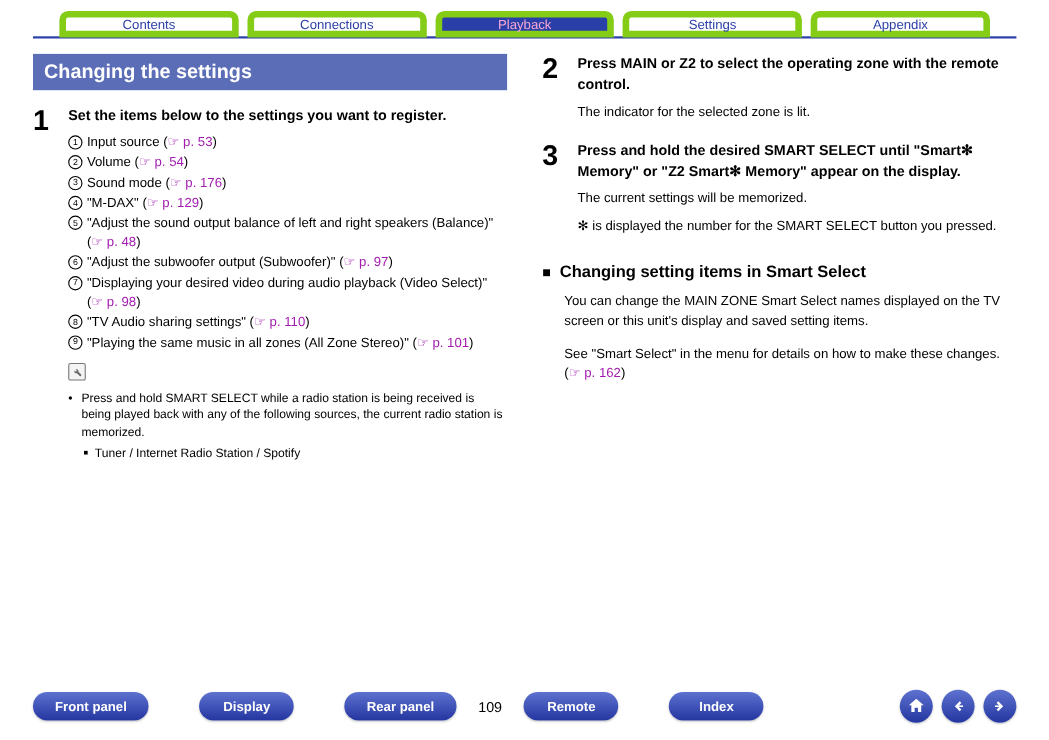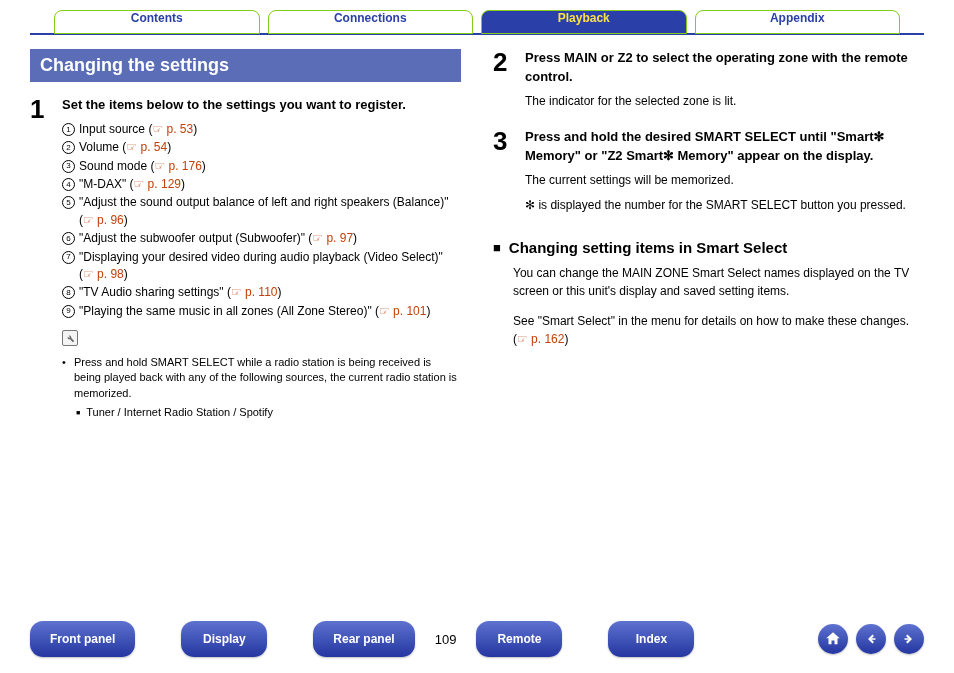--- a/index.html
+++ b/index.html
@@ -11,32 +11,32 @@
     color: #000;
     background: #fff;
     position: relative;
     padding: 10px 30px 0 30px;
   }
   
   .tabs { display: flex; gap: 4px; justify-content: space-between; padding: 0 22px; }
   .tab {
     flex: 1;
     height: 24px;
-    border: 1px solid #84cc16;
+    border: 6px solid #84cc16;
     border-top-left-radius: 8px;
     border-top-right-radius: 8px;
     background: #fff;
     color: #2a3fa8;
-    font-weight: bold;
+    font-weight: normal;
     font-size: 12px;
-    display: flex; align-items: flex-start; justify-content: center;
+    display: flex; align-items: center; justify-content: center;
     cursor: pointer;
     margin: 0 2px;
   }
-  .tab.active { background: #2a3fa8; color: #fde047; }
+  .tab.active { background: #2a3fa8; color: #f9a8d4; }
   .divider { height: 2px; background: #2a3fa8; margin-top: -1px; margin-bottom: 14px; }
 
   
   .cols { display: flex; gap: 32px; }
   .col { flex: 1; min-width: 0; }
 
   .section-title {
     background: #5b6db7;
     color: #fff;
     font-weight: bold;
@@ -52,21 +52,21 @@
   .step-desc { margin-bottom: 8px; }
 
   ol.settings { list-style: none; padding-left: 0; }
   ol.settings li { display: flex; align-items: flex-start; gap: 4px; margin: 1px 0; }
   .circ {
     display: inline-flex; align-items: center; justify-content: center;
     width: 13px; height: 13px; border: 1px solid #000; border-radius: 50%;
     font-size: 8px; flex-shrink: 0; margin-top: 2px;
   }
   .li-text { flex: 1; }
-  .vlink { color: #c2410c; }
+  .vlink { color: #a21caf; }
   .vlink::before { content: "\261E\00a0"; }
 
   .note-box { margin-top: 10px; }
   .wrench {
     display: inline-flex; align-items: center; justify-content: center;
     width: 16px; height: 16px; border: 1px solid #777; border-radius: 2px;
     background: #f4f4f4; font-size: 10px; color: #555;
   }
   .note-list { font-size: 11px; margin-top: 6px; }
   .note-list .bullet { display: flex; gap: 6px; margin-bottom: 3px; }
@@ -77,21 +77,21 @@
   .subhead { display: flex; align-items: center; gap: 8px; font-weight: bold; font-size: 15px; margin: 16px 0 8px 0; }
   .subhead .sq { font-size: 13px; }
   .subbody { font-size: 12px; line-height: 1.5; padding-left: 20px; }
 
   
   .footer {
     position: absolute; left: 30px; right: 30px; bottom: 16px;
     display: flex; align-items: center; gap: 10px;
   }
   .foot-pill {
-    height: 36px; padding: 0 20px;
+    height: 26px; padding: 0 20px;
     border-radius: 13px;
     background: linear-gradient(#5e72d0, #2436a0);
     color: #fff; font-weight: bold; font-size: 12px;
     display: inline-flex; align-items: center; justify-content: center;
     box-shadow: 0 1px 2px rgba(0,0,0,.25);
     cursor: pointer;
     min-width: 86px;
   }
   .foot-gap { width: 26px; }
   .page-num { font-size: 13px; padding: 0 10px; }
@@ -112,20 +112,23 @@
   <div class="tab">
       <span>Contents</span>
     </div>
   <div class="tab">
       <span>Connections</span>
     </div>
   <div class="tab active">
       <span>Playback</span>
     </div>
   <div class="tab">
+      <span>Settings</span>
+    </div>
+  <div class="tab">
       <span>Appendix</span>
     </div>
 </div>
 <div class="divider"></div>
 
 <div class="cols">
 
   <div class="col">
     <div class="section-title">Changing the settings</div>
 
@@ -145,21 +148,21 @@
           <li>
               <span class="circ">3</span>
               <span class="li-text"><span>Sound mode  (</span><span class="vlink">p. 176</span><span>)</span></span>
             </li>
           <li>
               <span class="circ">4</span>
               <span class="li-text"><span>"M-DAX" (</span><span class="vlink">p. 129</span><span>)</span></span>
             </li>
           <li>
               <span class="circ">5</span>
-              <span class="li-text"><span>"Adjust the sound output balance of left and right speakers (Balance)" (</span><span class="vlink">p. 96</span><span>)</span></span>
+              <span class="li-text"><span>"Adjust the sound output balance of left and right speakers (Balance)" (</span><span class="vlink">p. 48</span><span>)</span></span>
             </li>
           <li>
               <span class="circ">6</span>
               <span class="li-text"><span>"Adjust the subwoofer output (Subwoofer)" (</span><span class="vlink">p. 97</span><span>)</span></span>
             </li>
           <li>
               <span class="circ">7</span>
               <span class="li-text"><span>"Displaying your desired video during audio playback (Video Select)" (</span><span class="vlink">p. 98</span><span>)</span></span>
             </li>
           <li>

